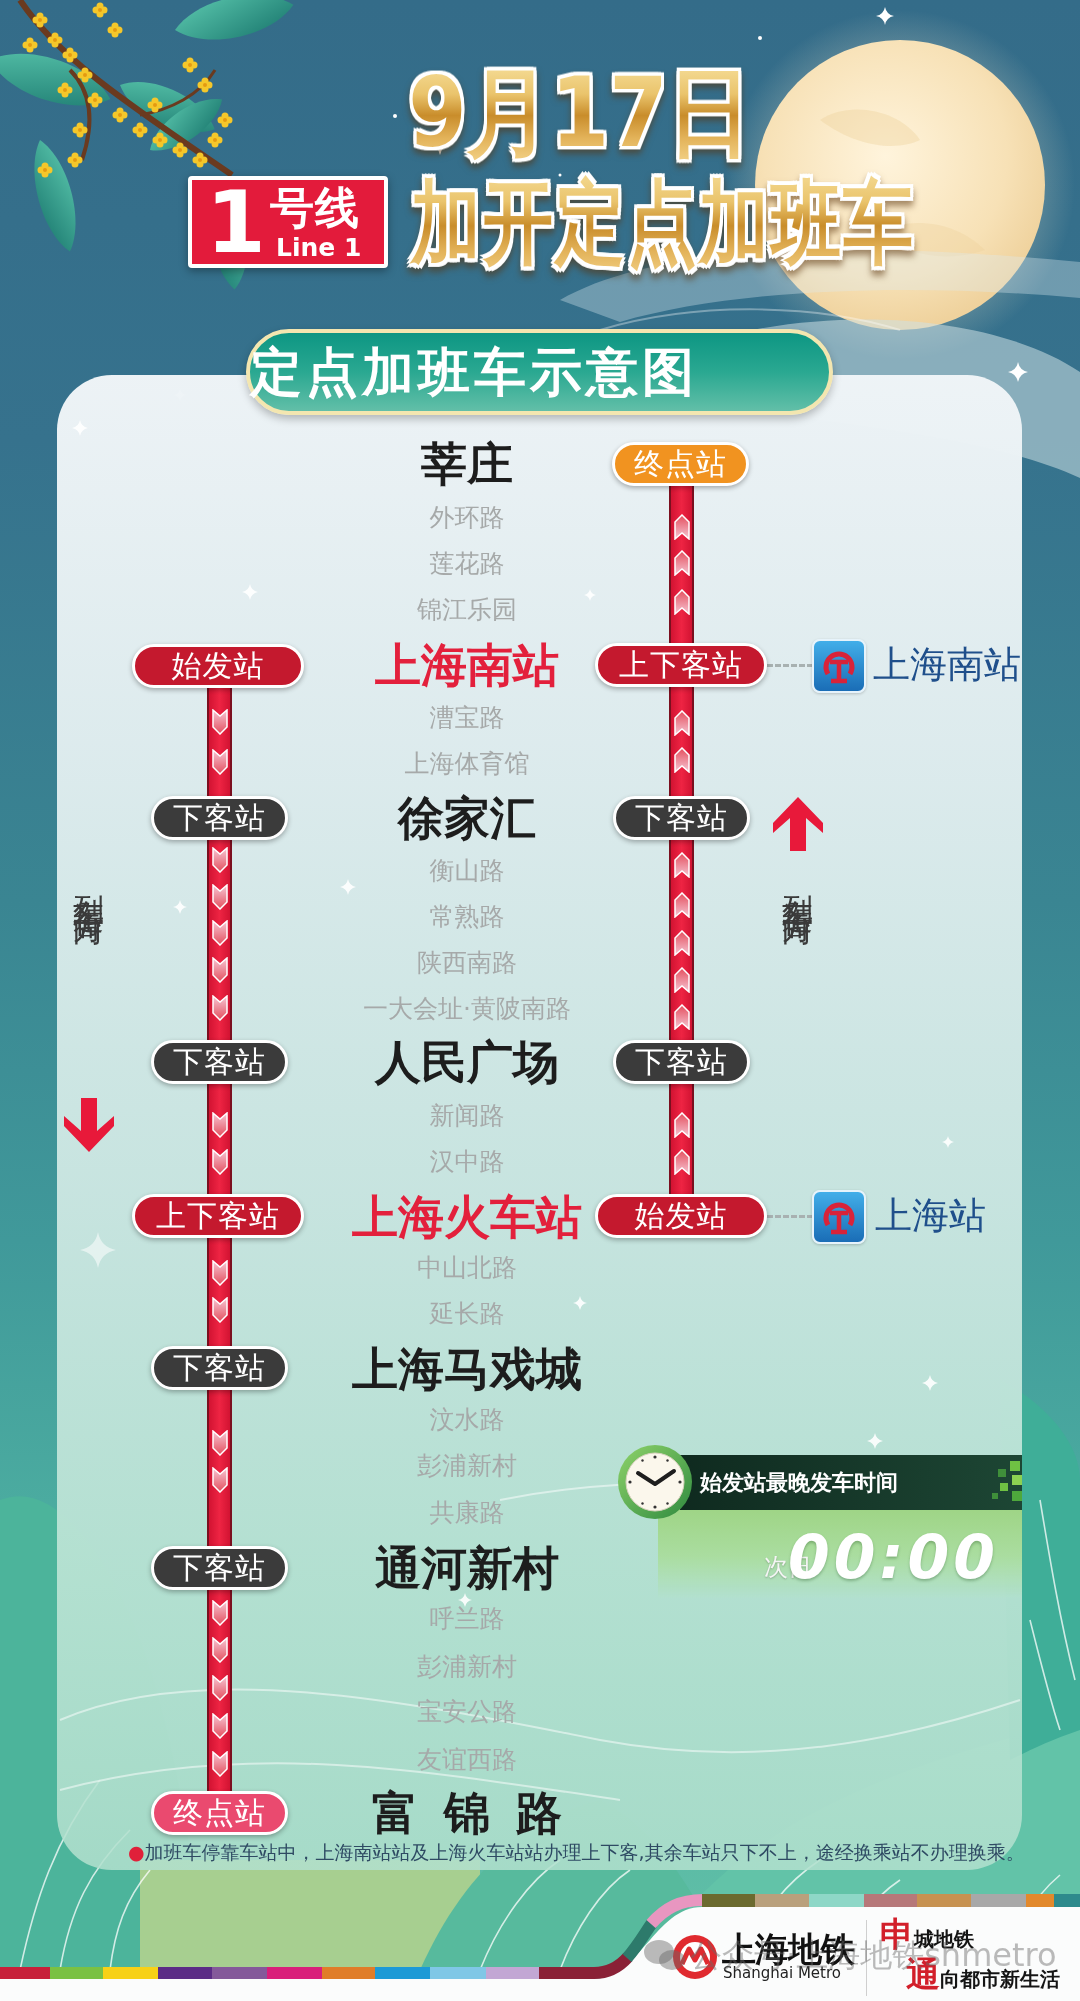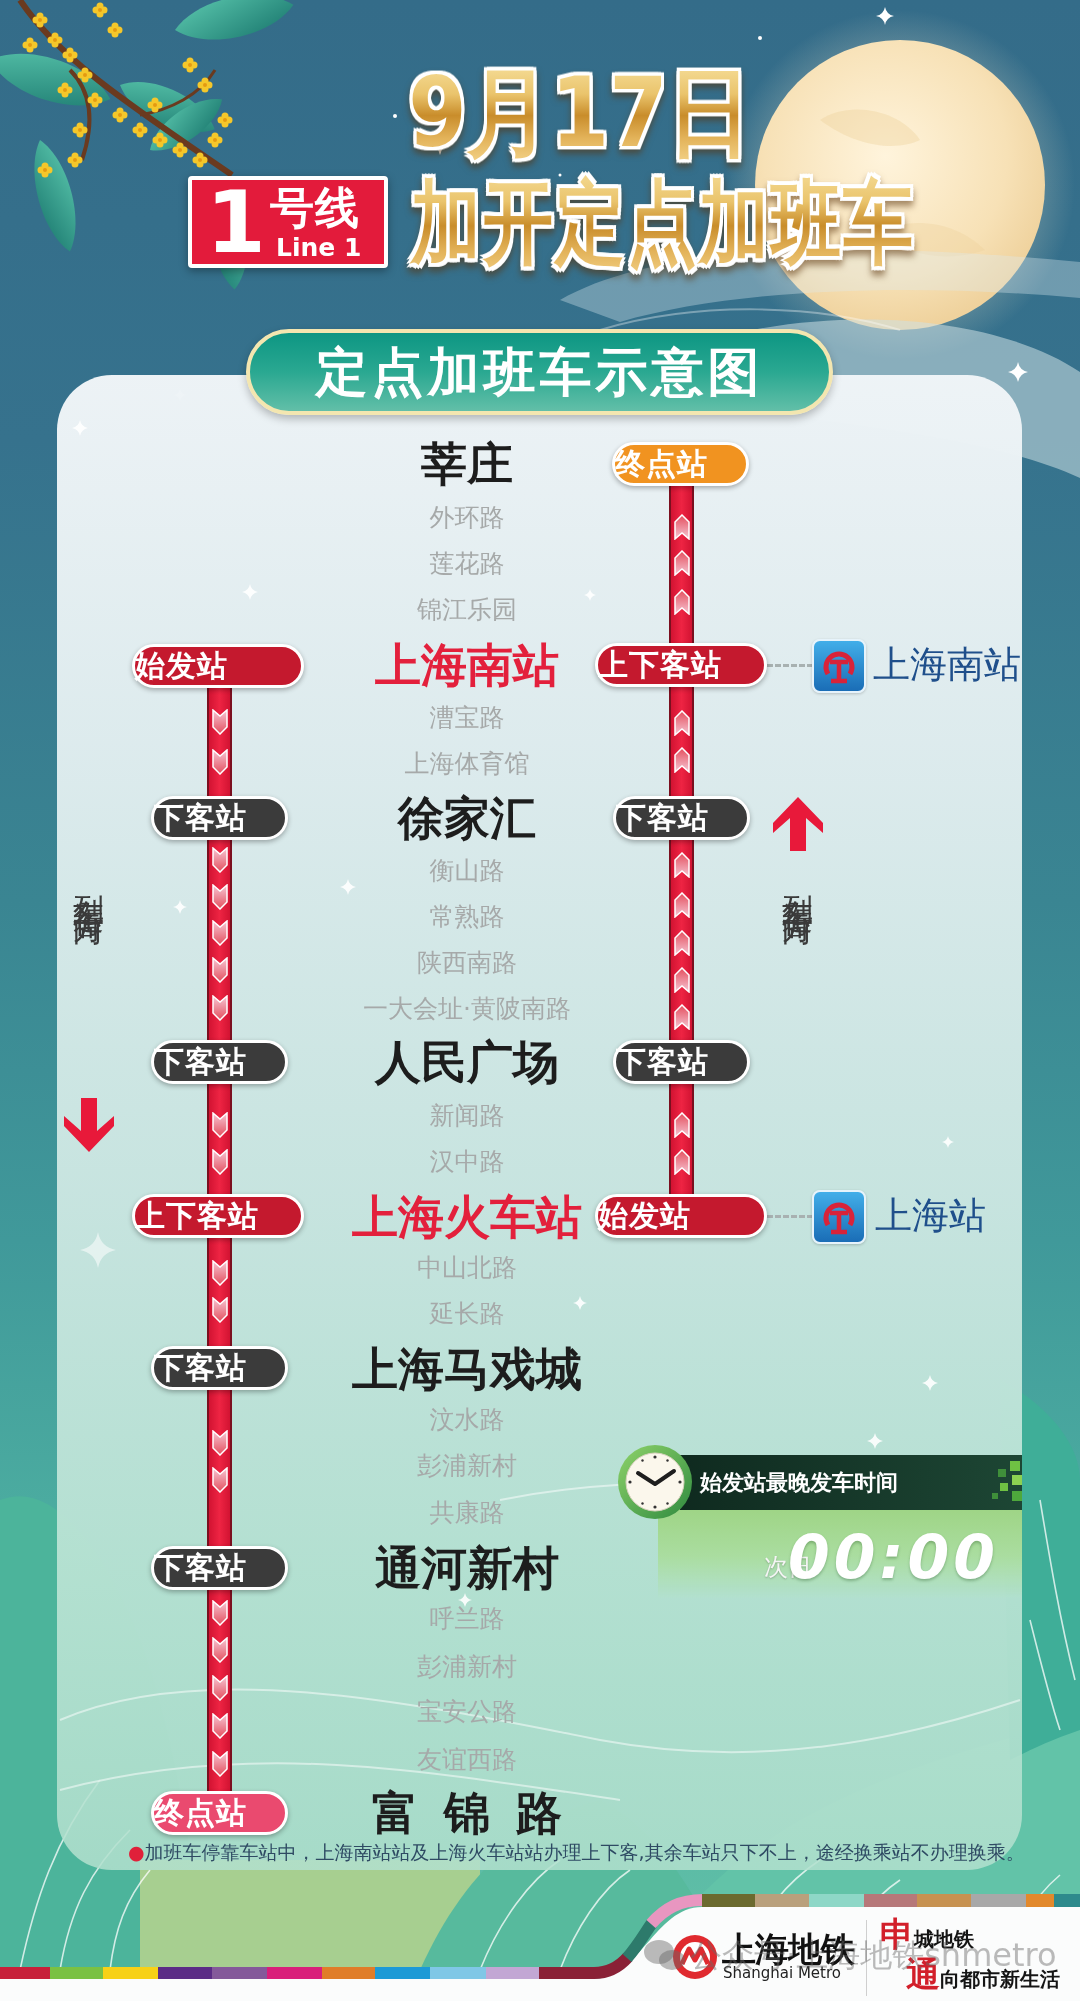--- a/index.html
+++ b/index.html
@@ -17,39 +17,39 @@
 .line-sign .en{position:absolute;left:84px;top:54px;font-size:25px;font-weight:bold;line-height:28px}
 .gold{position:absolute;text-align:center;white-space:nowrap;font-weight:bold;
  background:linear-gradient(180deg,#fbe9ad 0%,#eac46c 35%,#c98d2b 52%,#e3b35a 70%,#fbe3a0 100%);
  -webkit-background-clip:text;background-clip:text;color:transparent;
  filter:drop-shadow(3px 0 0 #fff) drop-shadow(-3px 0 0 #fff) drop-shadow(0 3px 0 #fff) drop-shadow(0 -3px 0 #fff) drop-shadow(0 4px 3px rgba(90,50,10,.55));}
 .date{left:380px;top:58px;width:400px;font-size:84px;line-height:110px;transform:scaleY(1.15)}
 .title{left:380px;top:168px;width:566px;font-size:70px;line-height:110px;letter-spacing:2px;transform:scaleY(1.3)}
 
 .pill{position:absolute;left:246px;top:329px;width:587px;height:86px;border-radius:43px;border:4px solid #f3e6b0;
  background:linear-gradient(180deg,#0d9683 0%,#2aa891 50%,#62bfa8 100%);box-shadow:0 4px 8px rgba(0,0,0,.25);
- color:#fff;font-size:52px;font-weight:bold;text-align:center;line-height:78px;letter-spacing:4px;z-index:3}
+ color:#fff;font-size:52px;font-weight:bold;line-height:78px;letter-spacing:4px;z-index:3}
 
 .panel{position:absolute;left:57px;top:375px;width:965px;height:1495px;border-radius:55px;
  background:linear-gradient(180deg,rgba(239,244,247,.99) 0%,rgba(224,237,239,.98) 25%,rgba(206,232,227,.95) 55%,rgba(190,229,214,.9) 80%,rgba(178,224,206,.86) 100%);z-index:1}
 
 
 .st{position:absolute;left:217px;width:500px;text-align:center;white-space:nowrap;z-index:4}
 .st.major{font-size:46px;font-weight:bold;color:#1d1d1d;height:56px;line-height:56px}
 .st.minor{font-size:25px;color:#a6a9a9;height:34px;line-height:34px}
 .st.hl{color:#e3203c}
 .st.spaced{letter-spacing:26px;padding-left:26px}
 
 
 .route-line{position:absolute;width:25px;background:linear-gradient(90deg,#d21332,#ee2443 50%,#d21332);border-left:2px solid #7b0f1f;border-right:2px solid #7b0f1f;z-index:3}
 .chev{position:absolute;width:16px;height:26px;z-index:4}
 
 
-.badge{position:absolute;height:44px;border-radius:24px;border:3px solid #fff;color:#fff;font-weight:bold;font-size:30px;
- line-height:38px;box-shadow:0 2px 5px rgba(0,0,0,.3);z-index:5;white-space:nowrap;letter-spacing:1px}
+.badge{position:absolute;height:44px;border-radius:24px;border:3px solid #fff;color:#fff;font-weight:normal;font-size:30px;
+ text-align:center;line-height:38px;box-shadow:0 2px 5px rgba(0,0,0,.3);z-index:5;white-space:nowrap;letter-spacing:1px}
 .b-red{background:#c4192e}
 .b-dark{background:#3b3b3b}
 .b-pink{background:#ea4a6f}
 .b-orange{background:#f19320}
 .w-wide{width:172px}
 .w-std{width:137px}
 
 .dash{position:absolute;width:46px;border-top:3px dashed #a8b1b1;z-index:4}
 .rail-icon{position:absolute;width:54px;height:54px;border-radius:8px;border:2px solid #e6f3fb;background:linear-gradient(180deg,#42aee9,#1a6db6);z-index:5;box-shadow:0 1px 3px rgba(0,0,0,.2)}
 .rail-label{position:absolute;font-size:37px;color:#1f4f8b;line-height:44px;white-space:nowrap;z-index:5}

